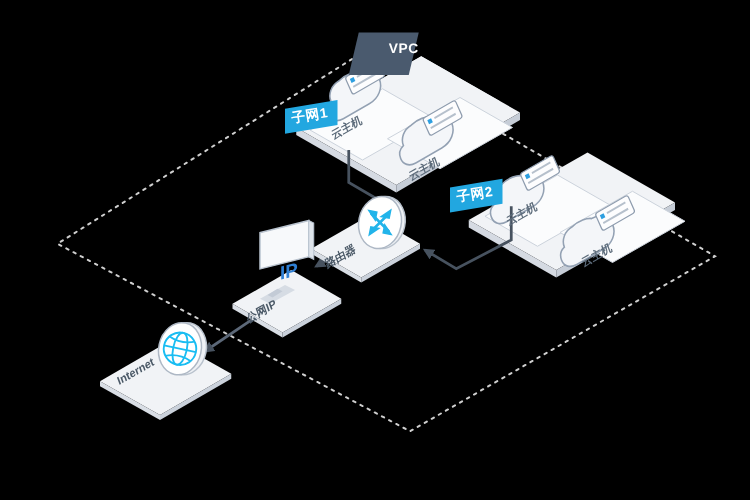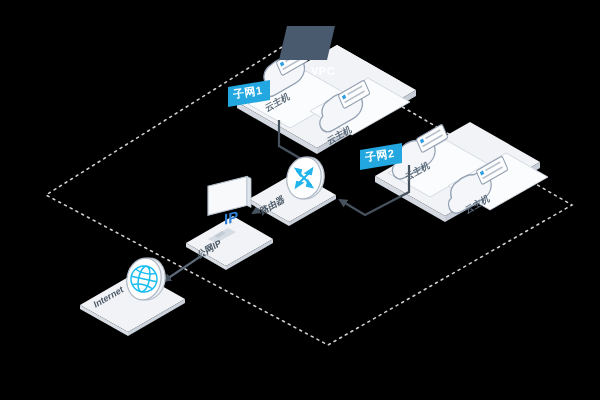--- a/index.html
+++ b/index.html
@@ -175,21 +175,21 @@
     </g>
 
     <g>
       <polygon points="228,87 270,80 270,100 228,107" fill="#22a7e0"></polygon>
     </g>
     <g>
       <polygon points="360,150 402,143 402,163 360,170" fill="#22a7e0"></polygon>
     </g>
   </svg>
 
-  <div class="lbl tag-text" style="left:311px;top:33px;margin-top:32px;">VPC</div>
+  <div class="lbl tag-text" style="left:311px;top:33px;">VPC</div>
 
   <div class="lbl tag-text" style="left:233px;top:85px;transform:rotate(-9deg);">子网1</div>
 
   <div class="lbl tag-text" style="left:365px;top:148px;transform:rotate(-9deg);">子网2</div>
 
   <div class="lbl plat-text" style="left:264px;top:96px;transform:rotate(-30deg) skewX(-10deg);">云主机</div>
   <div class="lbl plat-text" style="left:326px;top:129px;transform:rotate(-30deg) skewX(-10deg);">云主机</div>
   <div class="lbl plat-text" style="left:404px;top:165px;transform:rotate(-30deg) skewX(-10deg);">云主机</div>
   <div class="lbl plat-text" style="left:464px;top:198px;transform:rotate(-30deg) skewX(-10deg);">云主机</div>
 

